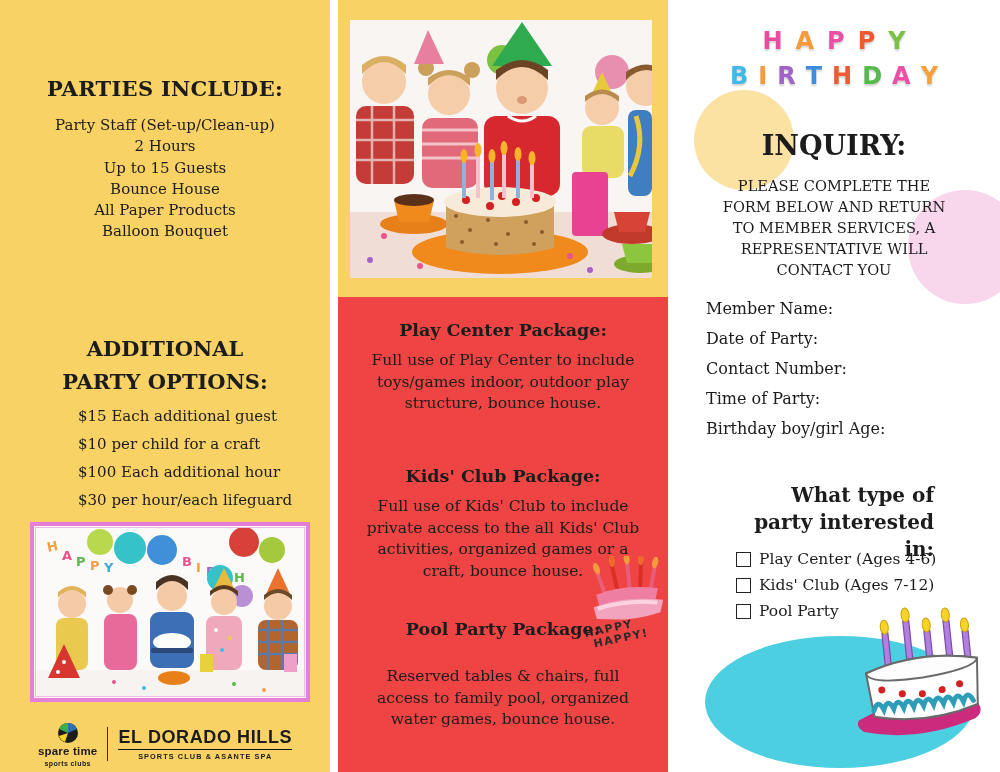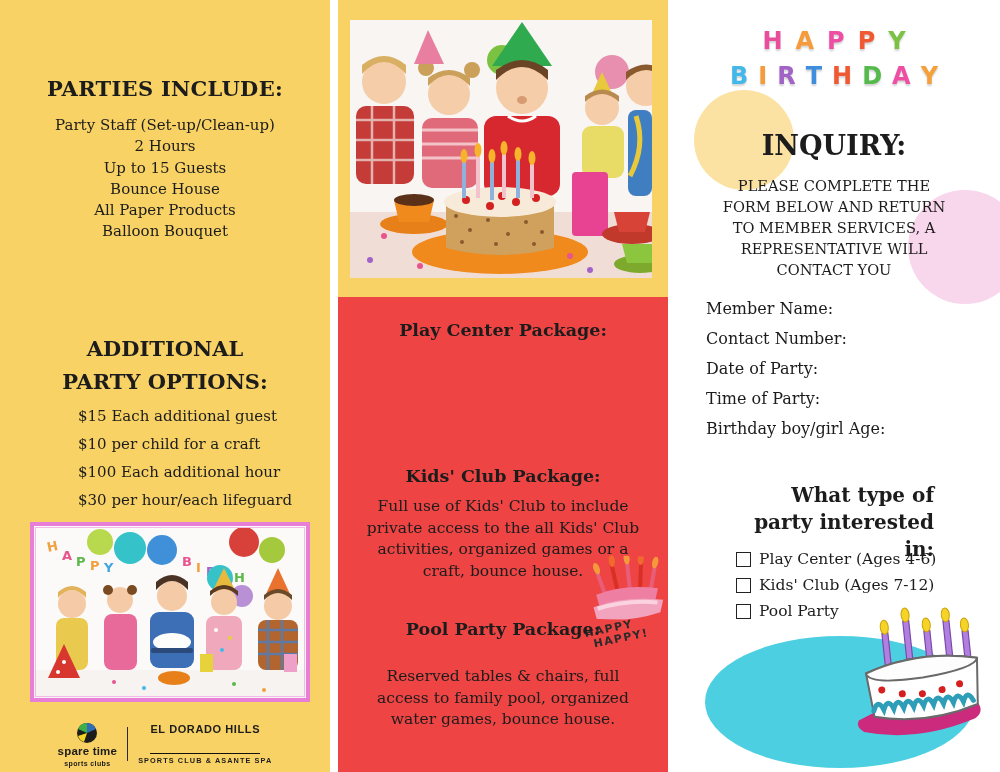--- a/index.html
+++ b/index.html
@@ -31,21 +31,21 @@
   .photo-frame svg{display:block;}
 
   
   .logo-row{left:0;top:722px;width:330px;display:flex;justify-content:center;align-items:center;gap:10px;
     font-family:"Liberation Sans","DejaVu Sans",sans-serif;}
   .logo-left{display:flex;flex-direction:column;align-items:center;line-height:1;}
   .logo-brand{font-size:11.5px;font-weight:bold;margin-top:2px;letter-spacing:.2px;}
   .logo-brand-sub{font-size:7px;font-weight:bold;margin-top:2px;letter-spacing:.4px;}
   .logo-divider{width:1px;height:34px;background:#2b2b2b;}
   .logo-right{display:flex;flex-direction:column;align-items:center;line-height:1;}
-  .logo-club{font-size:11px;font-weight:bold;letter-spacing:.6px;border-bottom:1.5px solid #111;padding-bottom:18px;}
+  .logo-club{font-size:18px;font-weight:bold;letter-spacing:.6px;border-bottom:1.5px solid #111;padding-bottom:3px;}
   .logo-tag{font-size:7.3px;font-weight:bold;letter-spacing:1.1px;margin-top:3px;}
 
   
   .mid-panel{left:338px;top:0;width:330px;height:772px;background:#ef4444;}
   .mid-band{position:absolute;left:0;top:0;width:330px;height:297px;background:var(--panel-yellow);}
   .mid-photo{position:absolute;left:12px;top:20px;width:302px;height:258px;background:#f7f3f0;overflow:hidden;}
   .pkg-title{position:absolute;width:330px;text-align:center;font-size:17.5px;font-weight:bold;}
   .pkg-desc{position:absolute;text-align:center;font-size:15.5px;line-height:21.5px;}
   .doodle-wrap{position:absolute;left:240px;top:556px;width:100px;height:110px;transform:rotate(2deg);}
   .doodle-caption{position:absolute;left:8px;top:66px;transform:rotate(-14deg);
@@ -276,20 +276,21 @@
             <circle cx="70" cy="246" r="3"></circle>
           </g>
         <g fill="#a263c7">
             <circle cx="20" cy="240" r="3"></circle>
             <circle cx="240" cy="250" r="3"></circle>
           </g>
       </svg>
     </div>
 
     <div class="pkg-title" style="top:320px">Play Center Package:</div>
+    <div class="pkg-desc" style="top:350px;left:30px;width:270px">Full use of Play Center to include toys/games indoor, outdoor play structure, bounce house.</div>
 
     <div class="pkg-title" style="top:466px">Kids' Club Package:</div>
     <div class="pkg-desc" style="top:496px;left:19px;width:292px">Full use of Kids' Club to include private access to the all Kids' Club activities, organized games or a craft, bounce house.</div>
 
     <div class="doodle-wrap">
       <svg width="92" height="64" viewBox="0 0 92 64">
         <g transform="rotate(-8 46 40)">
           <rect x="22" y="14" width="4" height="22" fill="#e85d7a" transform="rotate(-14 24 25)"></rect>
           <rect x="36" y="8" width="4" height="26" fill="#d93025" transform="rotate(-7 38 21)"></rect>
           <rect x="50" y="8" width="4" height="26" fill="#e85d7a"></rect>
@@ -335,22 +336,22 @@
         <span class="hb-letter" style="color: rgb(85, 185, 75);">D</span>
         <span class="hb-letter" style="color: rgb(238, 79, 164);">A</span>
         <span class="hb-letter" style="color: rgb(246, 160, 58);">Y</span>
       </div>
 
     <div class="abs inquiry-h">INQUIRY:</div>
     <div class="abs inquiry-body">PLEASE COMPLETE THE FORM BELOW AND RETURN TO MEMBER SERVICES, A REPRESENTATIVE WILL CONTACT YOU</div>
 
     <div class="abs form-fields">
       <div class="form-row">Member Name:</div>
+      <div class="form-row">Date of Party:</div>
       <div class="form-row">Contact Number:</div>
-      <div class="form-row">Date of Party:</div>
       <div class="form-row">Time of Party:</div>
       <div class="form-row">Birthday boy/girl Age:</div>
     </div>
 
     <div class="abs party-h">What type of party interested in:</div>
 
     <div class="abs chk-list">
       <div class="chk-row">
         <div class="chk-box"></div>
         <div class="chk-label">Play Center (Ages 4-6)</div>

